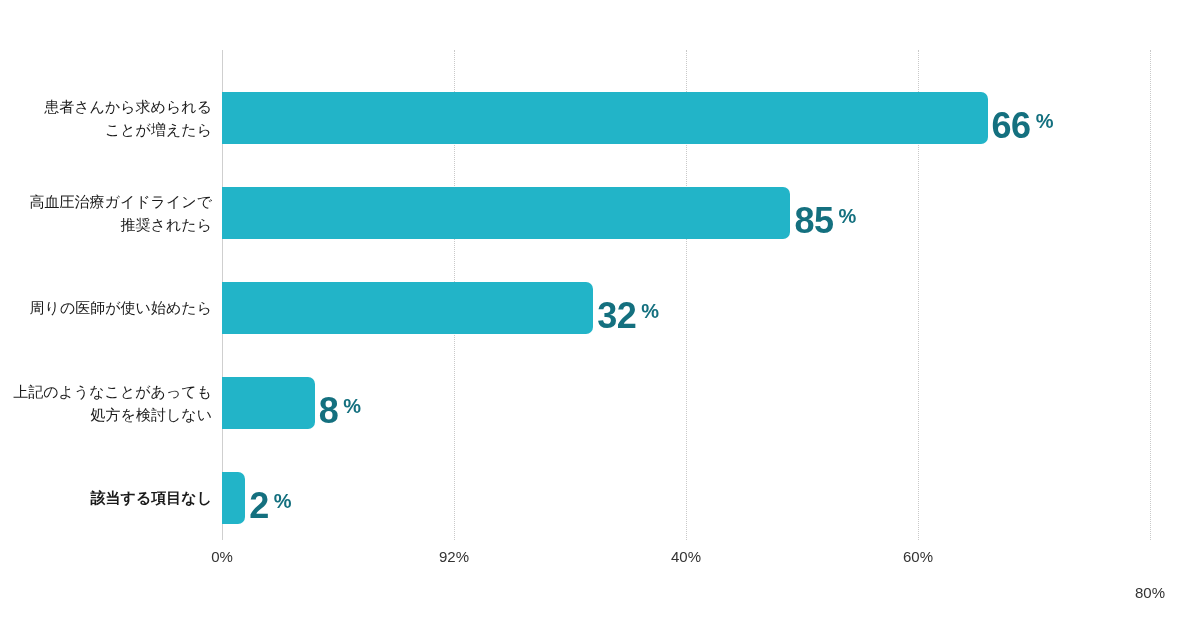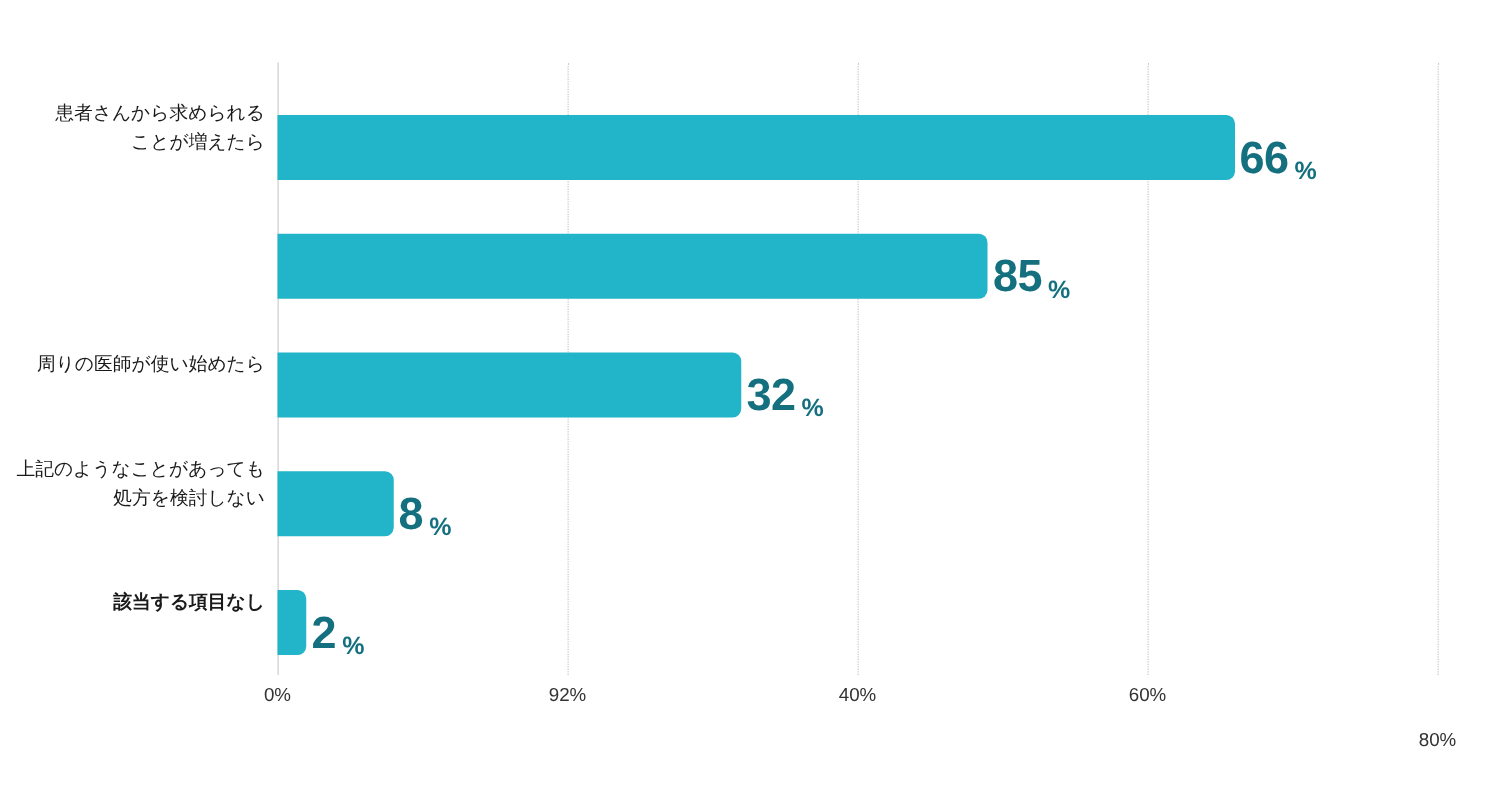--- a/index.html
+++ b/index.html
@@ -61,24 +61,24 @@
   .bar {
     position: absolute;
     left: 0;
     top: 0;
     height: 52px;
     background: #22b4c8;
     border-radius: 0 7px 7px 0;
   }
   .bar-value {
     position: absolute;
-    top: 0;
+    top: 16px;
     height: 52px;
     display: flex;
-    align-items: flex-end;
+    align-items: flex-start;
     white-space: nowrap;
     color: #14707f;
     padding-left: 4px;
   }
   .bar-value .num {
     font-size: 36px;
     font-weight: bold;
     letter-spacing: -0.5px;
     line-height: 1;
   }
@@ -88,21 +88,21 @@
     line-height: 1;
     margin-left: 5px;
     position: relative;
     top: 3px;
   }
 
   
   .cat-labels {
     position: absolute;
     left: 0;
-    top: 34px;
+    top: 50px;
     width: 212px;
     height: 490px;
   }
   .cat-label {
     position: absolute;
     right: 0;
     width: 212px;
     height: 52px;
     display: flex;
     flex-direction: column;
@@ -181,20 +181,24 @@
           </div>
         </div>
       </div>
   </div>
 
   <div class="cat-labels">
       <div class="cat-label" style="top: 42px; color: rgb(26, 26, 26);">
         <span>患者さんから求められる</span>
         <span>ことが増えたら</span>
       </div>
+      <div class="cat-label" style="top: 137px; color: rgb(26, 26, 26);">
+        <span>高血圧治療ガイドラインで</span>
+        <span>推奨されたら</span>
+      </div>
       <div class="cat-label" style="top: 232px; color: rgb(26, 26, 26);">
         <span>周りの医師が使い始めたら</span>
       </div>
       <div class="cat-label" style="top: 327px; color: rgb(26, 26, 26);">
         <span>上記のようなことがあっても</span>
         <span>処方を検討しない</span>
       </div>
       <div class="cat-label" style="top: 422px; color: rgb(26, 26, 26); font-weight: bold;">
         <span>該当する項目なし</span>
       </div>

